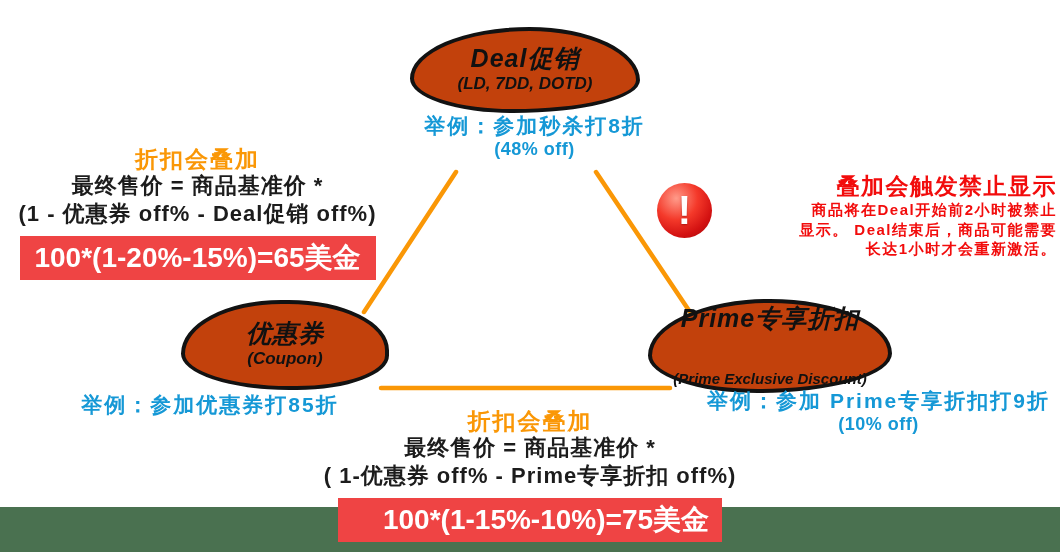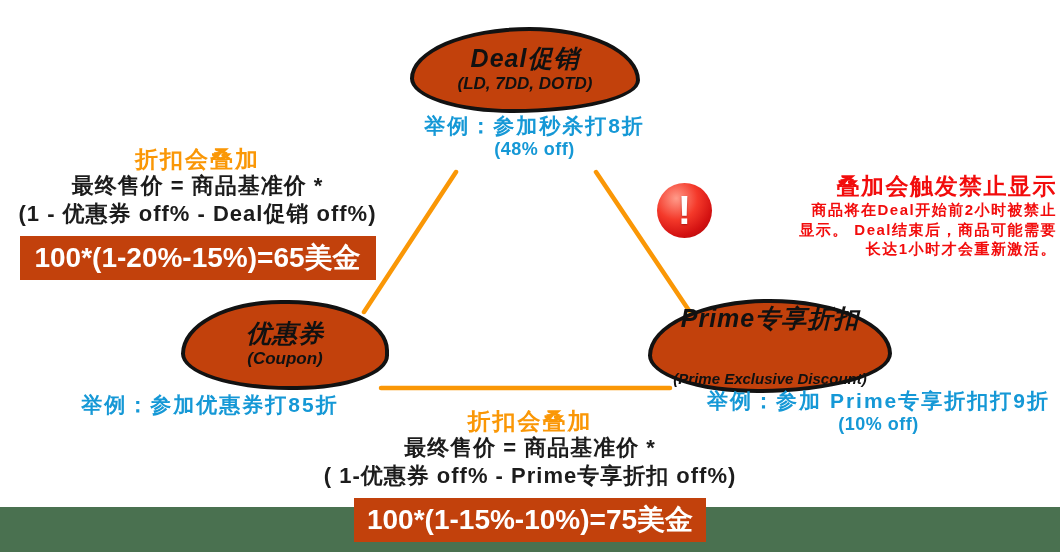--- a/index.html
+++ b/index.html
@@ -30,25 +30,25 @@
   .example.prime-ex{left:697px;top:388px;width:363px;}
   .example.center-ex{left:395px;top:255px;width:290px;}
   .example.center-ex .ex1,.example.center-ex .ex2{font-size:22px;line-height:27px;}
 
   .stack-note{position:absolute;z-index:4;text-align:center;color:#1c1c1c;}
   .stack-note .snt{color:#FA9706;font-size:23px;font-weight:700;letter-spacing:2px;line-height:26px;white-space:nowrap;}
   .stack-note .snf{font-size:22px;font-weight:600;letter-spacing:1px;line-height:28px;white-space:nowrap;}
   .stack-note.left{left:0;top:146px;width:395px;}
   .stack-note.bottom{left:320px;top:408px;width:420px;}
   .result-badge{
-    display:block;background:#c2410c;color:#fff;font-weight:700;font-size:28px;
+    display:block;background:#ef4444;color:#fff;font-weight:700;font-size:28px;
     height:44px;line-height:44px;margin:8px auto 0;white-space:nowrap;text-align:center;
   }
   .stack-note.left .result-badge{width:356px;}
-  .stack-note.bottom .result-badge{width:352px;}
+  .stack-note.bottom .result-badge{width:352px;padding-left:32px;}
 
   .warning{position:absolute;left:722px;top:173px;width:335px;z-index:4;color:#F20C0C;text-align:right;}
   .warn-title{font-size:23px;font-weight:700;letter-spacing:1.5px;line-height:27px;white-space:nowrap;}
   .warn-line{font-size:15px;font-weight:700;letter-spacing:1.5px;line-height:19.5px;white-space:nowrap;}
   .alert-icon{
     position:absolute;left:657px;top:183px;width:55px;height:55px;border-radius:50%;z-index:4;
     background:radial-gradient(circle at 35% 28%,#ff9b8a 0%,#f4392a 40%,#d31111 70%,#9c0606 100%);
     display:flex;align-items:center;justify-content:center;
     color:#fff;font-weight:700;font-size:40px;line-height:55px;
     text-shadow:0 1px 2px rgba(120,0,0,.5);

